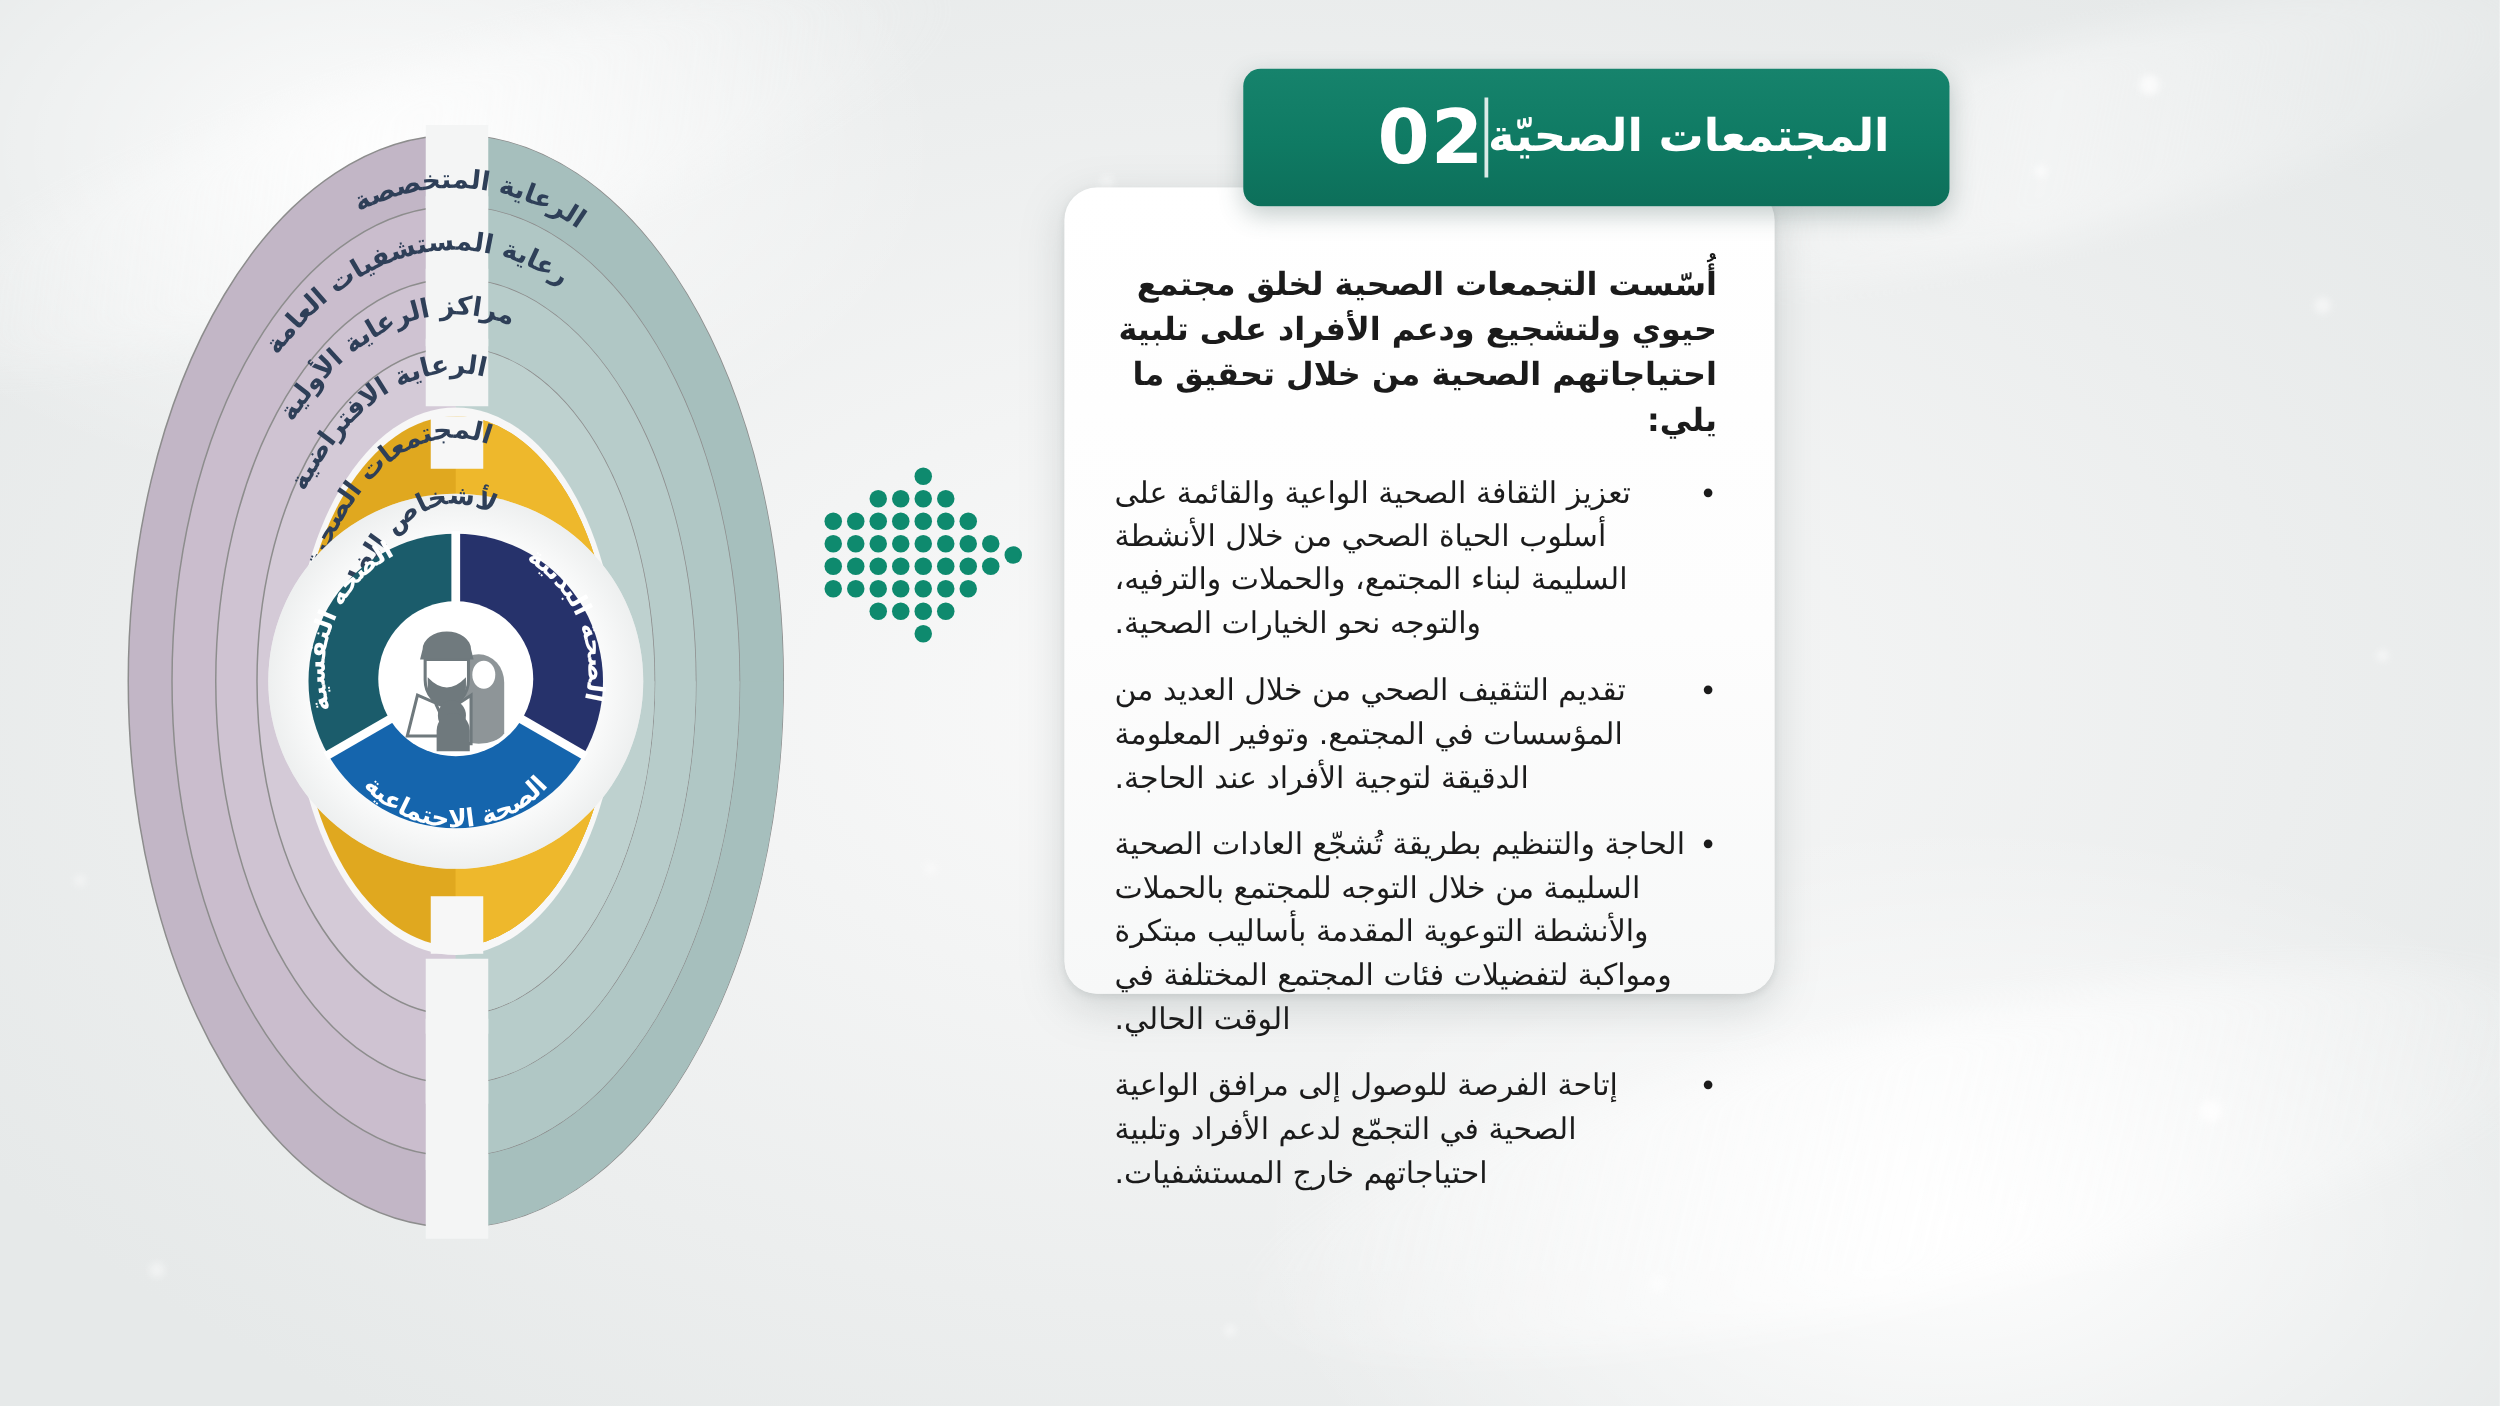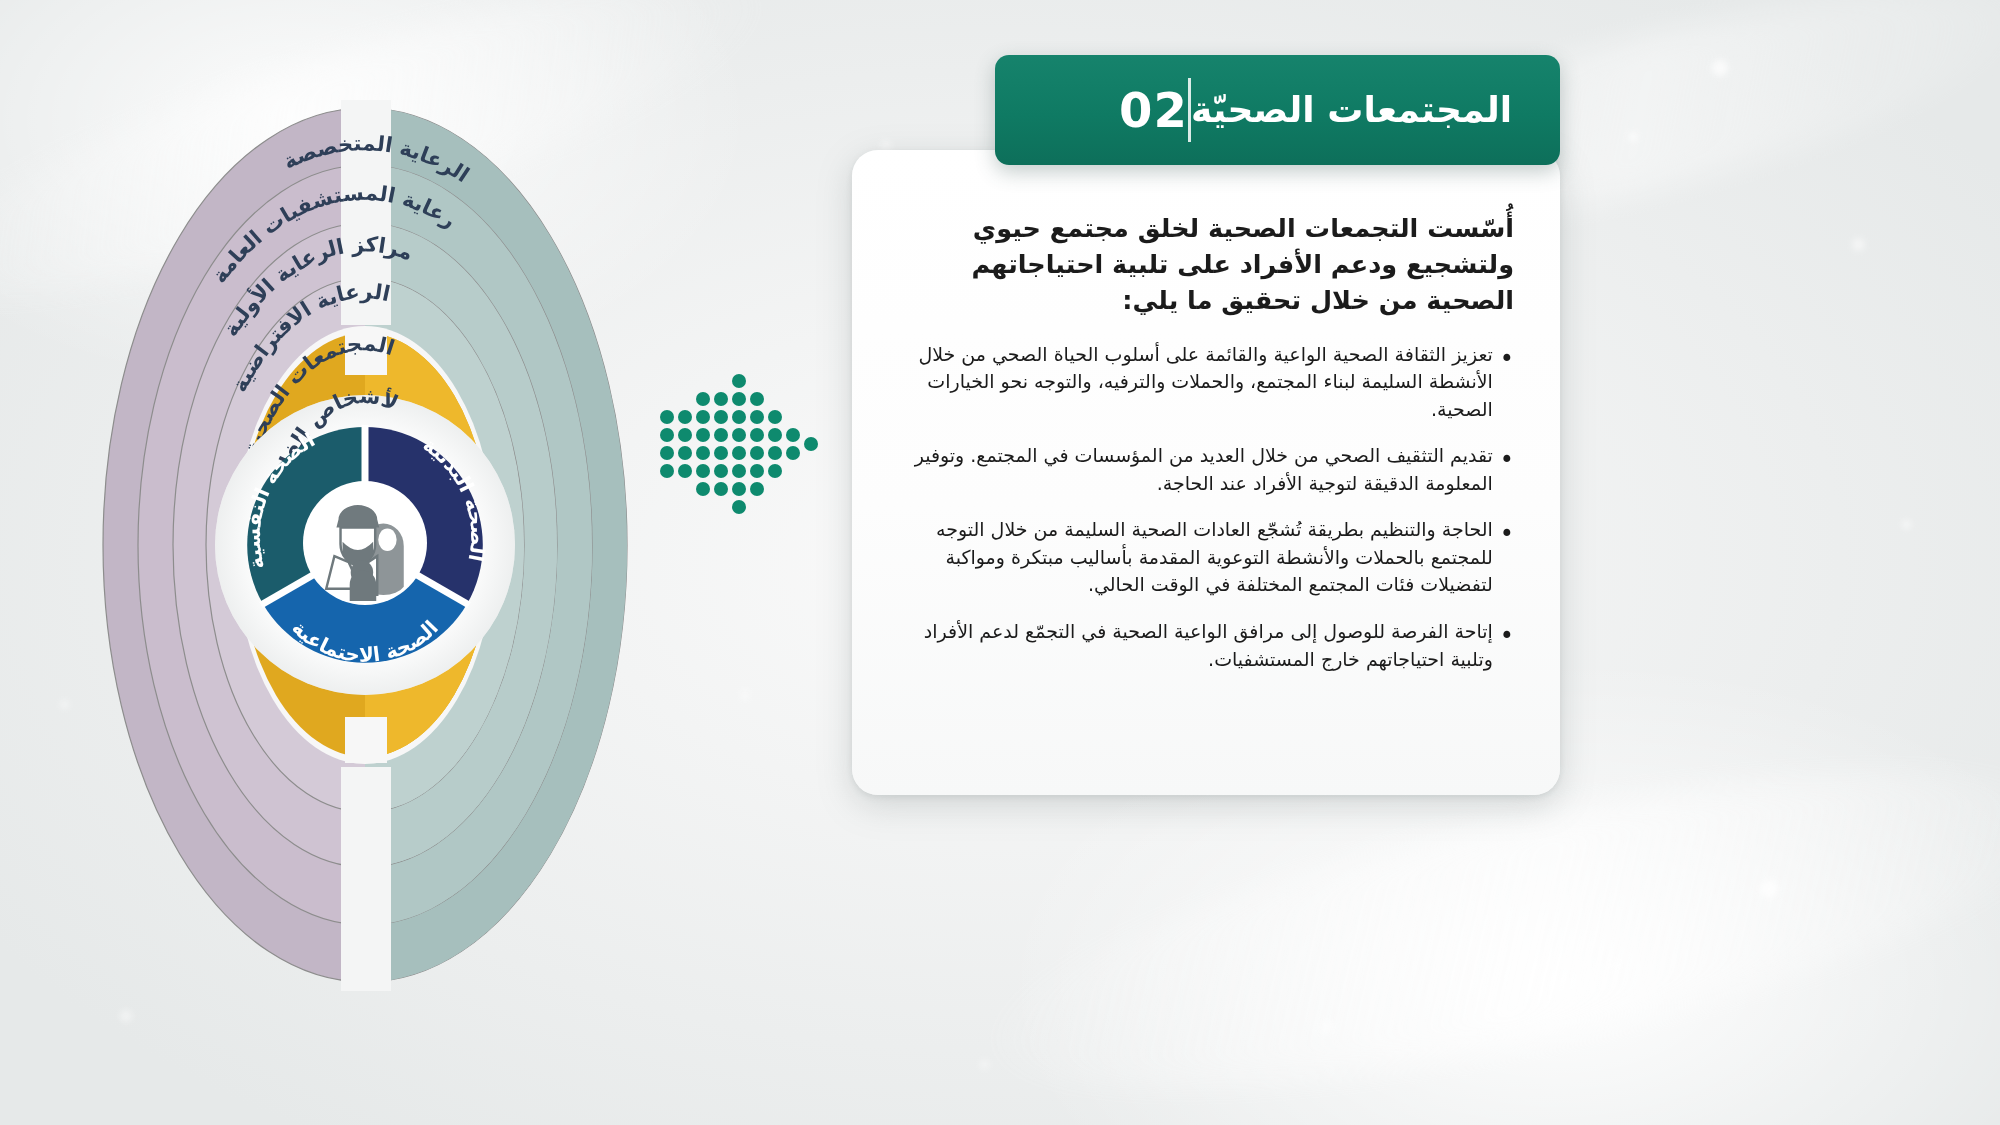--- a/index.html
+++ b/index.html
@@ -24,59 +24,59 @@
   
   #diagram{position:absolute;left:45px;top:45px;width:640px;height:1000px;}
   #diagram svg{width:100%;height:100%;display:block;}
 
   
   #arrow-motif{position:absolute;left:655px;top:355px;width:180px;height:175px;}
   #arrow-motif svg{width:100%;height:100%;display:block;}
 
   
   #content-card{
-    position:absolute;left:852px;top:150px;width:708px;height:645px;
+    position:absolute;left:852px;top:150px;width:568px;height:645px;
     background:linear-gradient(180deg,#ffffff 0%,#fdfdfd 55%,#f7f8f8 100%);
     border-radius:26px;
     box-shadow:0 10px 34px rgba(120,130,130,.28), 0 2px 6px rgba(120,130,130,.16);
   }
   #card-inner{position:absolute;inset:0;padding:60px 46px 30px 40px;box-sizing:border-box;}
 
   #header-banner{
     position:absolute;left:995px;top:55px;width:565px;height:110px;
     background:linear-gradient(180deg,#16836c 0%,#0f7a63 55%,#0d6f5a 100%);
     border-radius:14px;
     box-shadow:0 7px 20px rgba(60,90,85,.30);
     display:flex;align-items:center;justify-content:flex-start;
     padding:0 26px 0 22px;box-sizing:border-box;
     direction:rtl;
   }
   #banner-number{
-    color:#ffffff;font-size:48px;font-weight:bold;line-height:1;
+    color:#ffffff;font-size:60px;font-weight:bold;line-height:1;
     letter-spacing:1px;padding-left:20px;
     font-family:"DejaVu Sans","Liberation Sans",sans-serif;
     text-align:right;
   }
   #banner-divider{width:3px;height:64px;background:rgba(255,255,255,.85);margin:0 0 0 0;}
   #banner-title{
     color:#ffffff;font-size:36px;font-weight:bold;line-height:1;
     padding-right:22px;white-space:nowrap;
   }
 
   #intro-text{
     font-size:25.5px;font-weight:bold;color:#1b1b1b;line-height:1.42;
     text-align:right;margin:0 0 22px 0;letter-spacing:0px;
   }
   .bullet-row{display:flex;flex-direction:row;align-items:flex-start;margin-bottom:19px;}
   .bullet-dot{
     flex:0 0 auto;font-size:24px;line-height:1.45;color:#1b1b1b;
     padding-left:7px;padding-top:1px;
   }
   .bullet-text{
-    flex:1 1 auto;font-size:19px;color:#1b1b1b;line-height:1.45;text-align:right;
+    flex:1 1 auto;font-size:24px;color:#1b1b1b;line-height:1.45;text-align:left;
   }
 
   
   .ringlabel{font-family:"DejaVu Sans","Liberation Sans",sans-serif;font-size:21px;fill:#2e3f58;font-weight:600;}
   .corelabel{font-family:"DejaVu Sans","Liberation Sans",sans-serif;font-size:20px;fill:#ffffff;font-weight:700;}
   .goldlabel{font-family:"DejaVu Sans","Liberation Sans",sans-serif;font-size:21px;fill:#2e3f58;font-weight:700;}
   .actorlabel{font-family:"DejaVu Sans","Liberation Sans",sans-serif;font-size:21px;fill:#2e3f58;font-weight:700;}
 </style>
 </head>
 <body>

